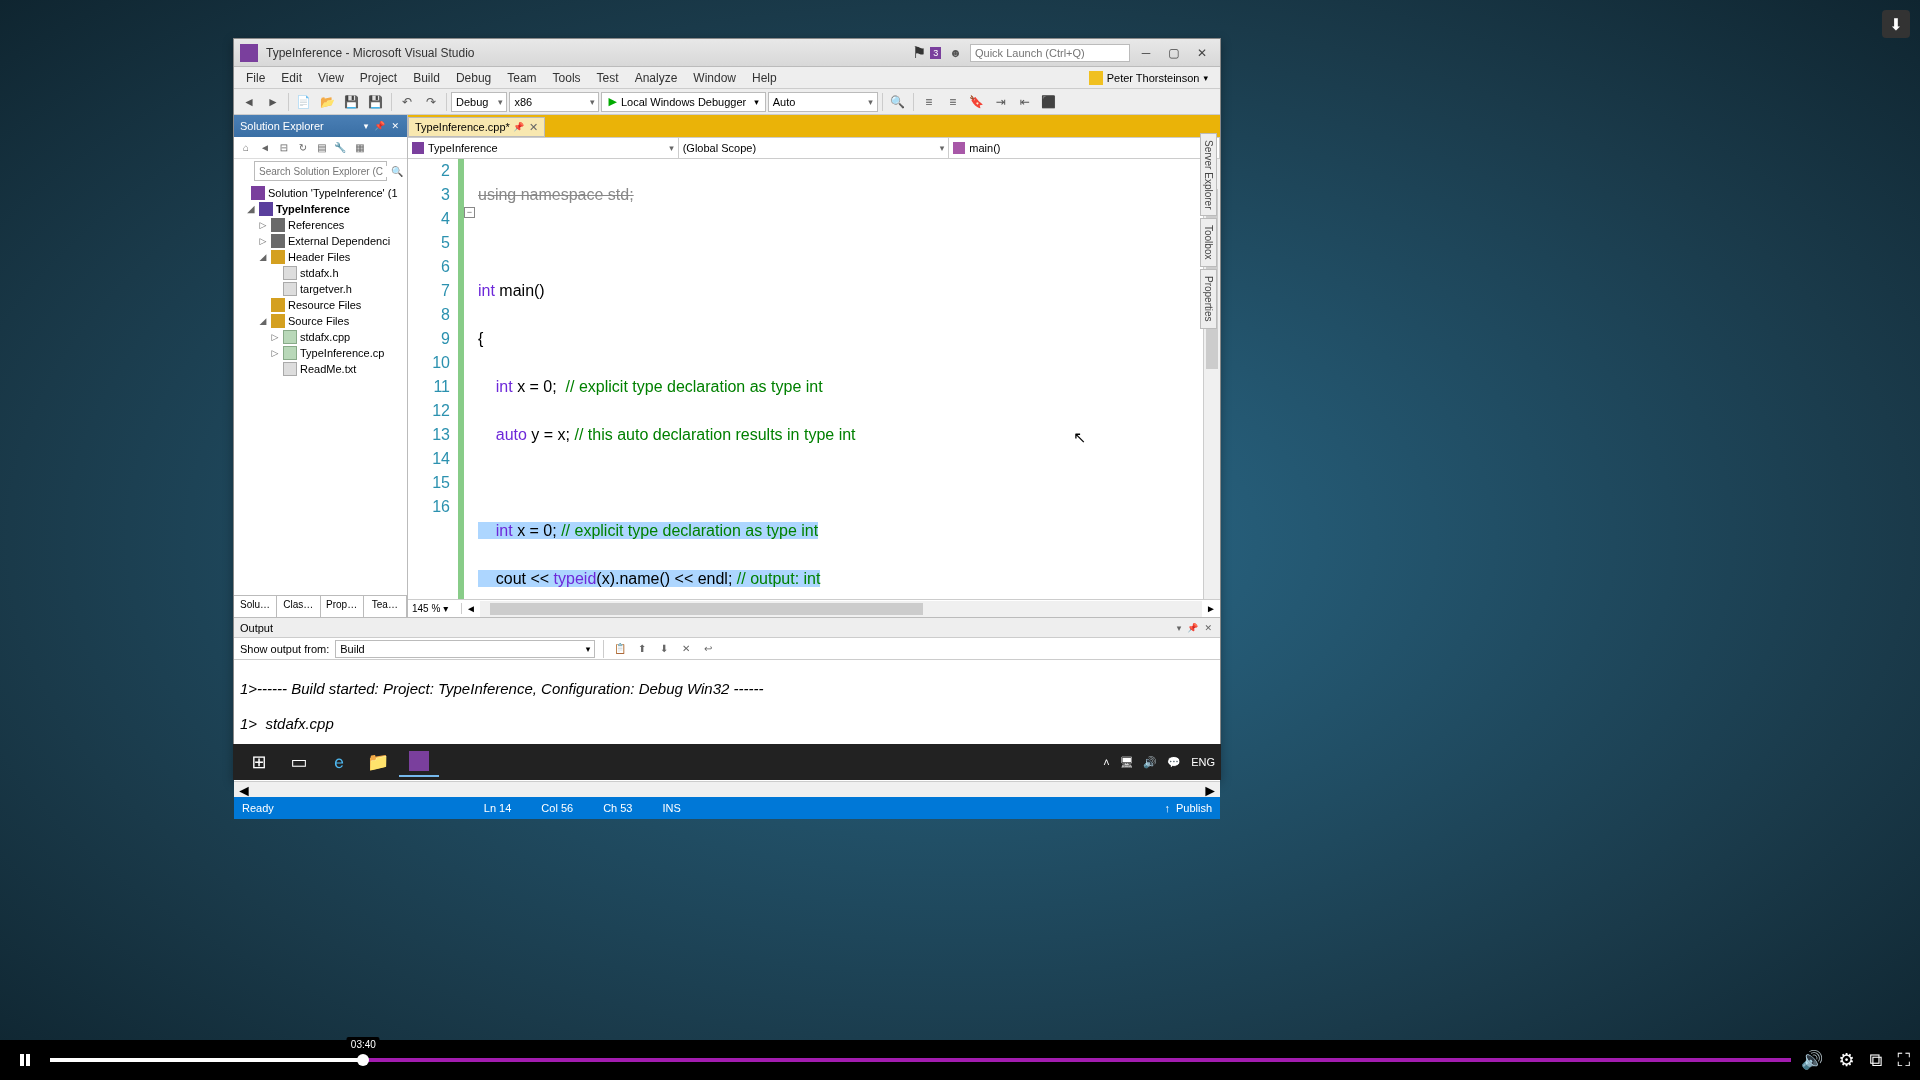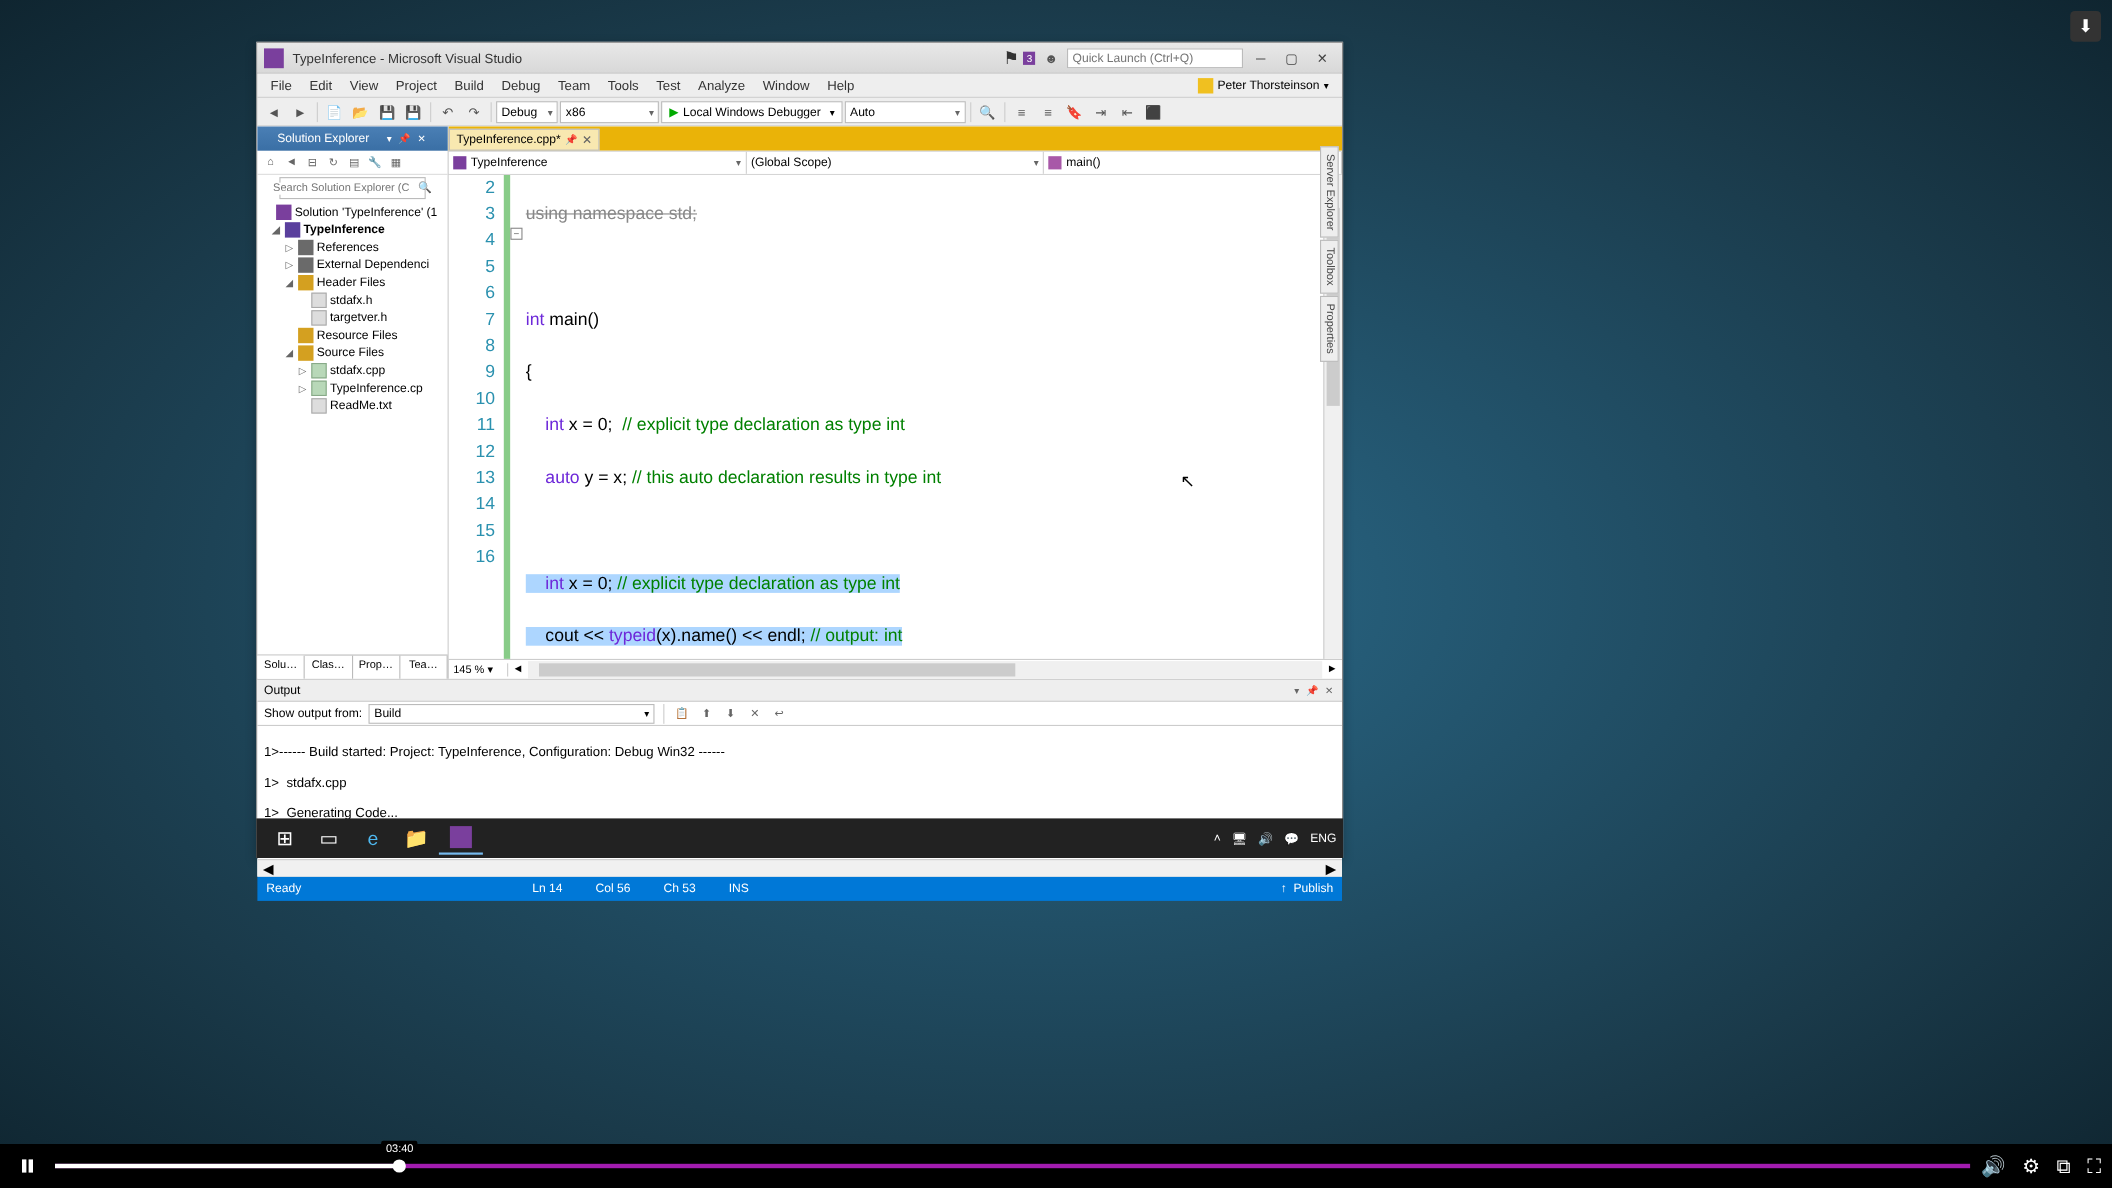--- a/index.html
+++ b/index.html
@@ -32,26 +32,26 @@
 .toolbar { height: 26px; background: #eee; display: flex; align-items: center; padding: 0 4px; gap: 2px; border-bottom: 1px solid #ccc; }
 .tb-btn { width: 22px; height: 22px; display: flex; align-items: center; justify-content: center; font-size: 12px; cursor: pointer; color: #555; }
 .tb-sep { width: 1px; height: 18px; background: #ccc; margin: 0 2px; }
 .tb-combo { height: 20px; border: 1px solid #bbb; background: #fff; font-size: 11px; padding: 0 18px 0 4px; display: flex; align-items: center; min-width: 50px; position: relative; }
 .tb-combo::after { content: '▾'; position: absolute; right: 4px; font-size: 9px; color: #666; }
 .tb-debug { height: 20px; display: flex; align-items: center; gap: 4px; padding: 0 6px; border: 1px solid #bbb; background: #fff; font-size: 11px; }
 .tb-play { color: #0a0; }
 
 .main-area { display: flex; height: 502px; }
 .solution-panel { width: 174px; background: #fff; border-right: 1px solid #bbb; display: flex; flex-direction: column; }
-.panel-header { height: 22px; background: linear-gradient(#4a7fb5, #3a6fa5); color: #fff; font-size: 11px; display: flex; align-items: center; padding: 0 18px; }
+.panel-header { height: 22px; background: linear-gradient(#4a7fb5, #3a6fa5); color: #fff; font-size: 11px; display: flex; align-items: center; padding: 0 6px; }
 .panel-header-right { margin-left: auto; display: flex; gap: 2px; }
 .panel-hbtn { font-size: 9px; cursor: pointer; color: #fff; padding: 0 2px; }
 .sol-toolbar { height: 22px; display: flex; align-items: center; padding: 0 4px; gap: 3px; border-bottom: 1px solid #ddd; }
 .sol-tb-btn { width: 16px; height: 16px; font-size: 10px; color: #666; cursor: pointer; display: flex; align-items: center; justify-content: center;}
-.sol-search { height: 20px; border: 1px solid #bbb; margin: 2px 20px; display: flex; align-items: center; font-size: 10px; padding: 0 4px; justify-content: center; }
+.sol-search { height: 20px; border: 1px solid #bbb; margin: 2px 20px; display: flex; align-items: center; font-size: 10px; padding: 0 4px; }
 .sol-search input { border: none; flex: 1; font-size: 10px; outline: none; }
 .tree { flex: 1; overflow: auto; font-size: 11px; padding: 2px 0; }
 .tree-item { display: flex; align-items: center; padding: 1px 4px; white-space: nowrap; cursor: pointer; }
 .tree-item.bold { font-weight: bold; }
 .tree-toggle { width: 10px; font-size: 9px; color: #666; text-align: center;}
 .tree-icon { width: 14px; height: 14px; margin: 0 3px; background: #888; font-size: 10px; display: inline-block;}
 .tree-icon.sln { background: #7a3f9d; }
 .tree-icon.proj { background: #5a3f9d; }
 .tree-icon.folder { background: #d4a020; }
 .tree-icon.ref { background: #6a6a6a; }
@@ -88,21 +88,21 @@
 
 .side-tabs { position: absolute; right: 0; top: 94px; width: 20px; }
 .side-tab { writing-mode: vertical-rl; font-size: 10px; padding: 6px 2px; background: #eee; border: 1px solid #bbb; margin-bottom: 2px; cursor: pointer; color: #444;}
 
 .output-panel { background: #fff; border-top: 1px solid #bbb; height: 180px; display: flex; flex-direction: column;}
 .output-header { height: 20px; background: #eee; display: flex; align-items: center; padding: 0 6px; font-size: 11px; border-bottom: 1px solid #ccc;}
 .output-header-right { margin-left: auto; display: flex; gap: 2px; }
 .output-toolbar { height: 22px; display: flex; align-items: center; padding: 0 6px; gap: 6px; font-size: 11px; border-bottom: 1px solid #ccc;}
 .output-combo { width: 260px; height: 18px; border: 1px solid #bbb; padding: 0 4px; display: flex; align-items: center; background: #fff; position: relative;}
 .output-combo::after { content: '▾'; position: absolute; right: 4px; font-size: 9px; }
-.output-text { flex: 1; font-family: Consolas, monospace; font-size: 12px; padding: 2px 6px; white-space: pre; overflow: hidden; }
+.output-text { flex: 1; font-family: Consolas, monospace; font-size: 15px; padding: 2px 6px; white-space: pre; overflow: hidden; font-style: italic; }
 .output-hscroll { height: 16px; background: #f0f0f0; position: relative; border-top: 1px solid #ccc;}
 
 .statusbar { height: 22px; background: #0078d7; color: #fff; display: flex; align-items: center; font-size: 11px; padding: 0 8px; }
 .sb-item { margin-right: 30px; }
 .sb-right { margin-left: auto; display: flex; align-items: center; gap: 6px;}
 
 .taskbar { position: absolute; left: 233px; bottom: 300px; width: 988px; height: 36px; background: #222; display: flex; align-items: center; padding: 0 6px; }
 .taskbar { bottom: auto; top: 744px;}
 .task-btn { width: 40px; height: 30px; display: flex; align-items: center; justify-content: center; color: #fff; font-size: 18px; cursor: pointer; }
 .task-btn.active { border-bottom: 2px solid #76b9ed; }

